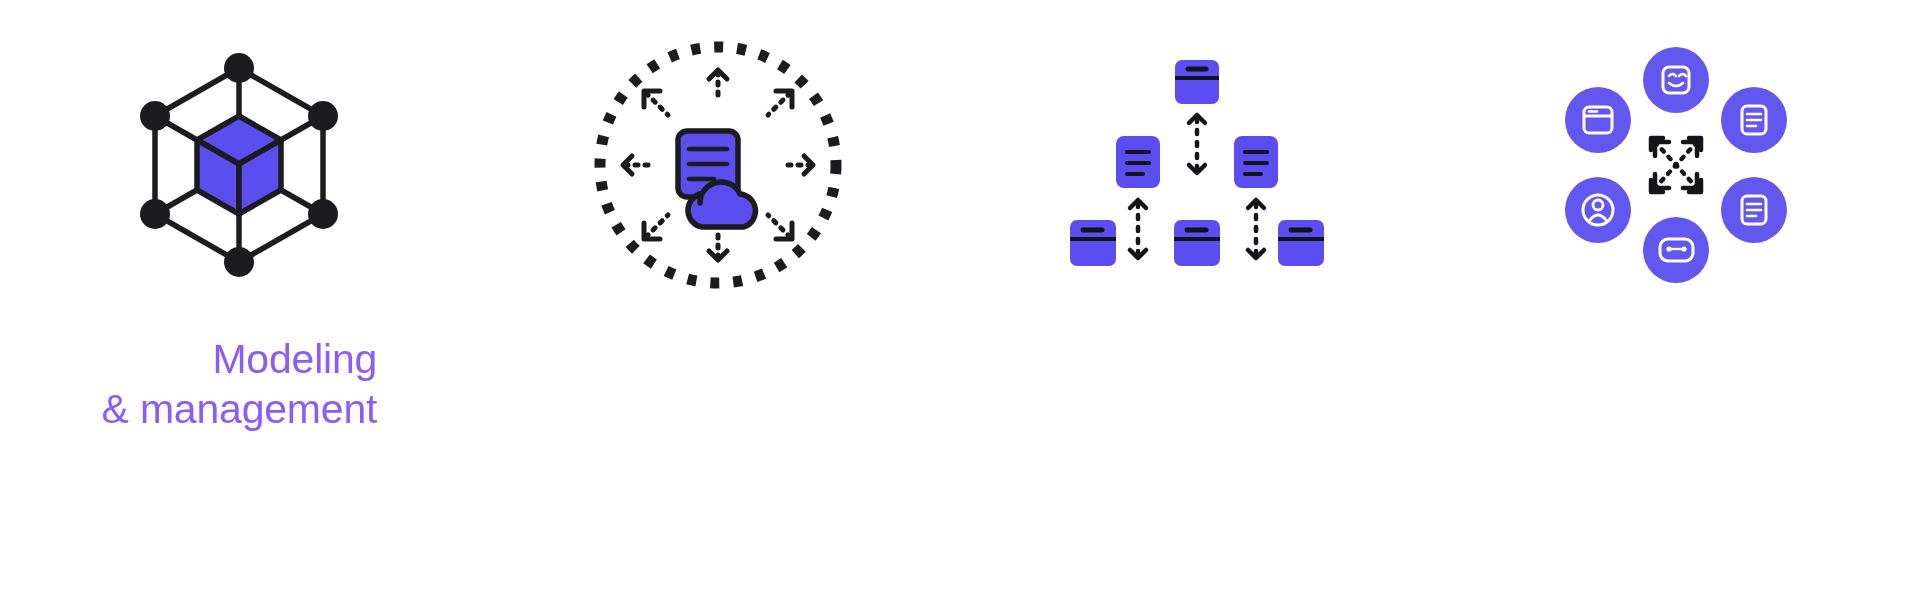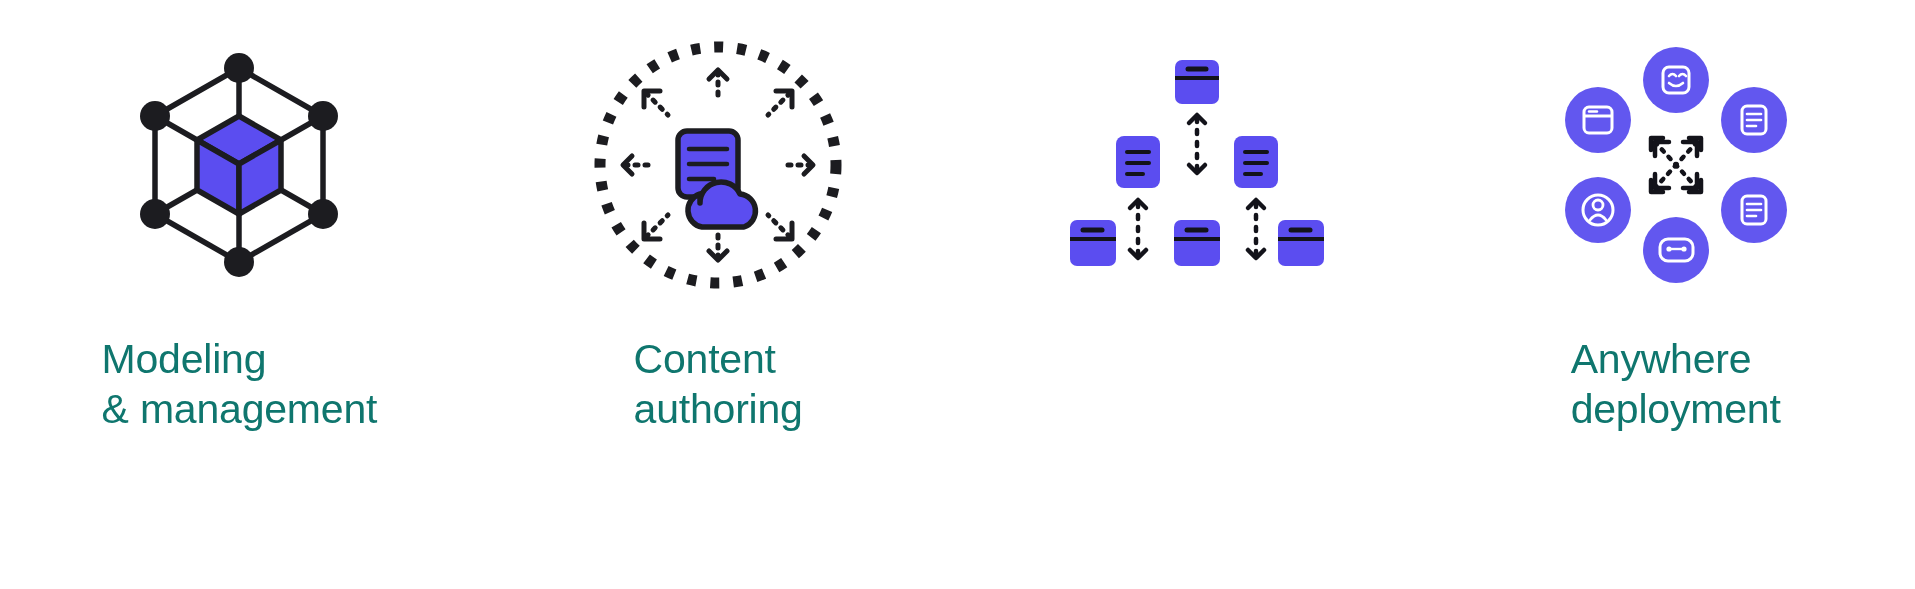--- a/index.html
+++ b/index.html
@@ -31,22 +31,22 @@
     width: 100%;
     display: flex;
     align-items: center;
     justify-content: center;
   }
   .feature-label {
     font-size: 41px;
     line-height: 1.22;
     font-weight: 400;
     letter-spacing: -0.2px;
-    text-align: left;
-    color: #0f766e;
+    text-align: right;
+    color: #8b5cf6;
     white-space: pre-line;
     margin-top: 4px;
   }
   
   .feature:nth-child(1) .feature-visual,
   .feature:nth-child(1) .feature-label { transform: translateX(0px); }
   svg { display: block; }
 </style>
 </head>
 <body>
@@ -134,22 +134,20 @@
           <g stroke="#1c1c20" stroke-width="4.5" stroke-linecap="round">
             <line x1="101" y1="114" x2="139" y2="114"></line>
             <line x1="101" y1="129" x2="139" y2="129"></line>
             <line x1="101" y1="144" x2="126" y2="144"></line>
           </g>
         </g>
 
         <path d="M112 168 a21 21 0 0 1 40 -9 a17 17 0 0 1 4 33 h-42 a17 17 0 0 1 -2 -33 z" fill="#5b4df0" stroke="#1c1c20" stroke-width="5.5" stroke-linejoin="round"></path>
       </svg>
     </div>
-    <div class="feature-label">Content
-authoring</div>
   </div>
 
   <div class="feature">
     <div class="feature-visual">
       <svg width="270" height="250" viewBox="0 0 270 250" aria-hidden="true">
 
         <g>
           <rect x="113" y="20" width="44" height="44" rx="7" fill="#5b4df0"></rect>
           <line x1="113" y1="38" x2="157" y2="38" stroke="#13131a" stroke-width="4"></line>
           <line x1="126" y1="29" x2="144" y2="29" stroke="#13131a" stroke-width="5" stroke-linecap="round"></line>
@@ -267,17 +265,15 @@
           <polyline points="138,152 150,152 150,140"></polyline>
           <line x1="104" y1="102" x2="146" y2="148" stroke-dasharray="3 7"></line>
           <line x1="146" y1="102" x2="104" y2="148" stroke-dasharray="3 7"></line>
           <polyline points="118,102 104,102 104,116" stroke-dasharray="0"></polyline>
           <polyline points="132,102 146,102 146,116" stroke-dasharray="0"></polyline>
           <polyline points="118,148 104,148 104,134" stroke-dasharray="0"></polyline>
           <polyline points="132,148 146,148 146,134" stroke-dasharray="0"></polyline>
         </g>
       </svg>
     </div>
-    <div class="feature-label">Anywhere
-deployment</div>
   </div>
 
 </div>
 
 </body></html>

